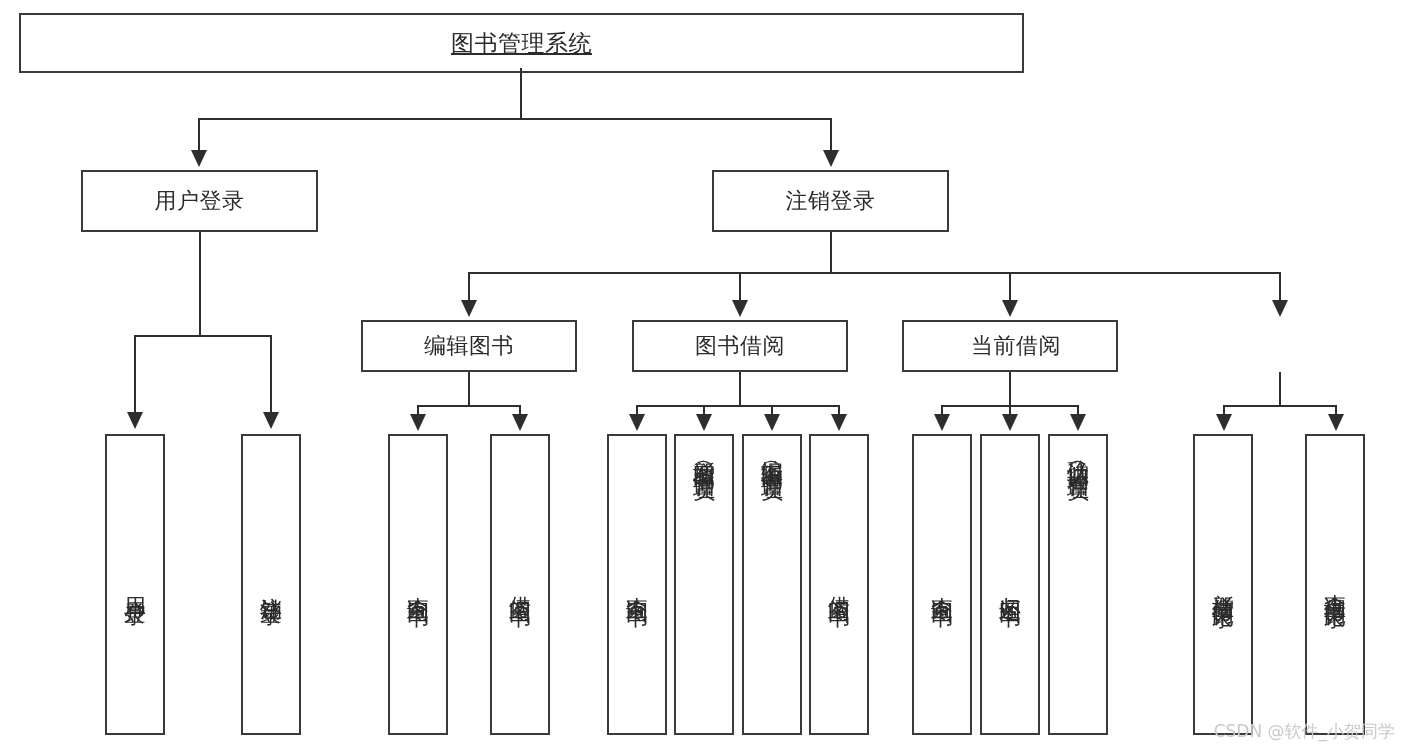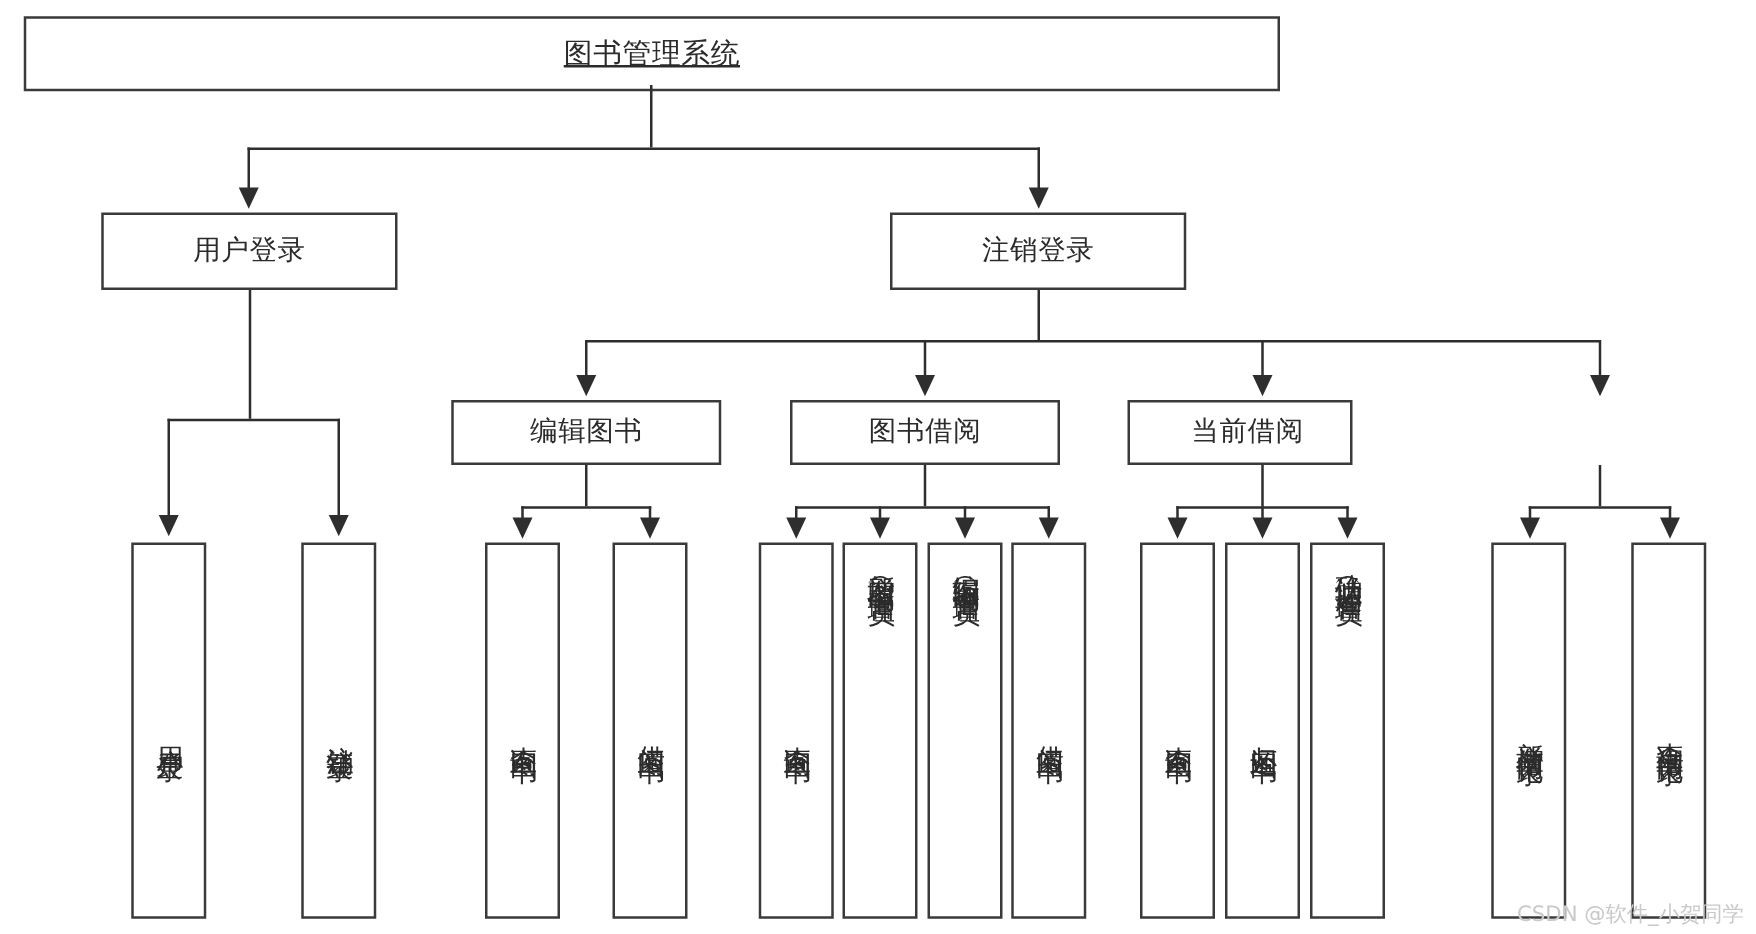--- a/index.html
+++ b/index.html
@@ -128,21 +128,21 @@
   <div class="arrow" style="left:1002px; top:300px;"></div>
   <div class="vline" style="left:1279px; top:272px; width:2px; height:30px;"></div>
   <div class="arrow" style="left:1272px; top:300px;"></div>
 
   <div class="node branch" style="left:361px; top:320px; width:216px; height:52px;">
     <span>编辑图书</span>
   </div>
   <div class="node branch" style="left:632px; top:320px; width:216px; height:52px;">
     <span>图书借阅</span>
   </div>
-  <div class="node branch" style="left:902px; top:320px; width:180px; height:52px;padding-left:12px;">
+  <div class="node branch" style="left:902px; top:320px; width:216px; height:52px;padding-left:12px;">
     <span>当前借阅</span>
   </div>
 
   <div class="vline" style="left:468px; top:372px; width:2px; height:33px;"></div>
   <div class="hline" style="left:417px; top:405px; width:104px; height:2px;"></div>
   <div class="vline" style="left:417px; top:405px; width:2px; height:12px;"></div>
   <div class="arrow" style="left:410px; top:414px;"></div>
   <div class="vline" style="left:519px; top:405px; width:2px; height:12px;"></div>
   <div class="arrow" style="left:512px; top:414px;"></div>
 

